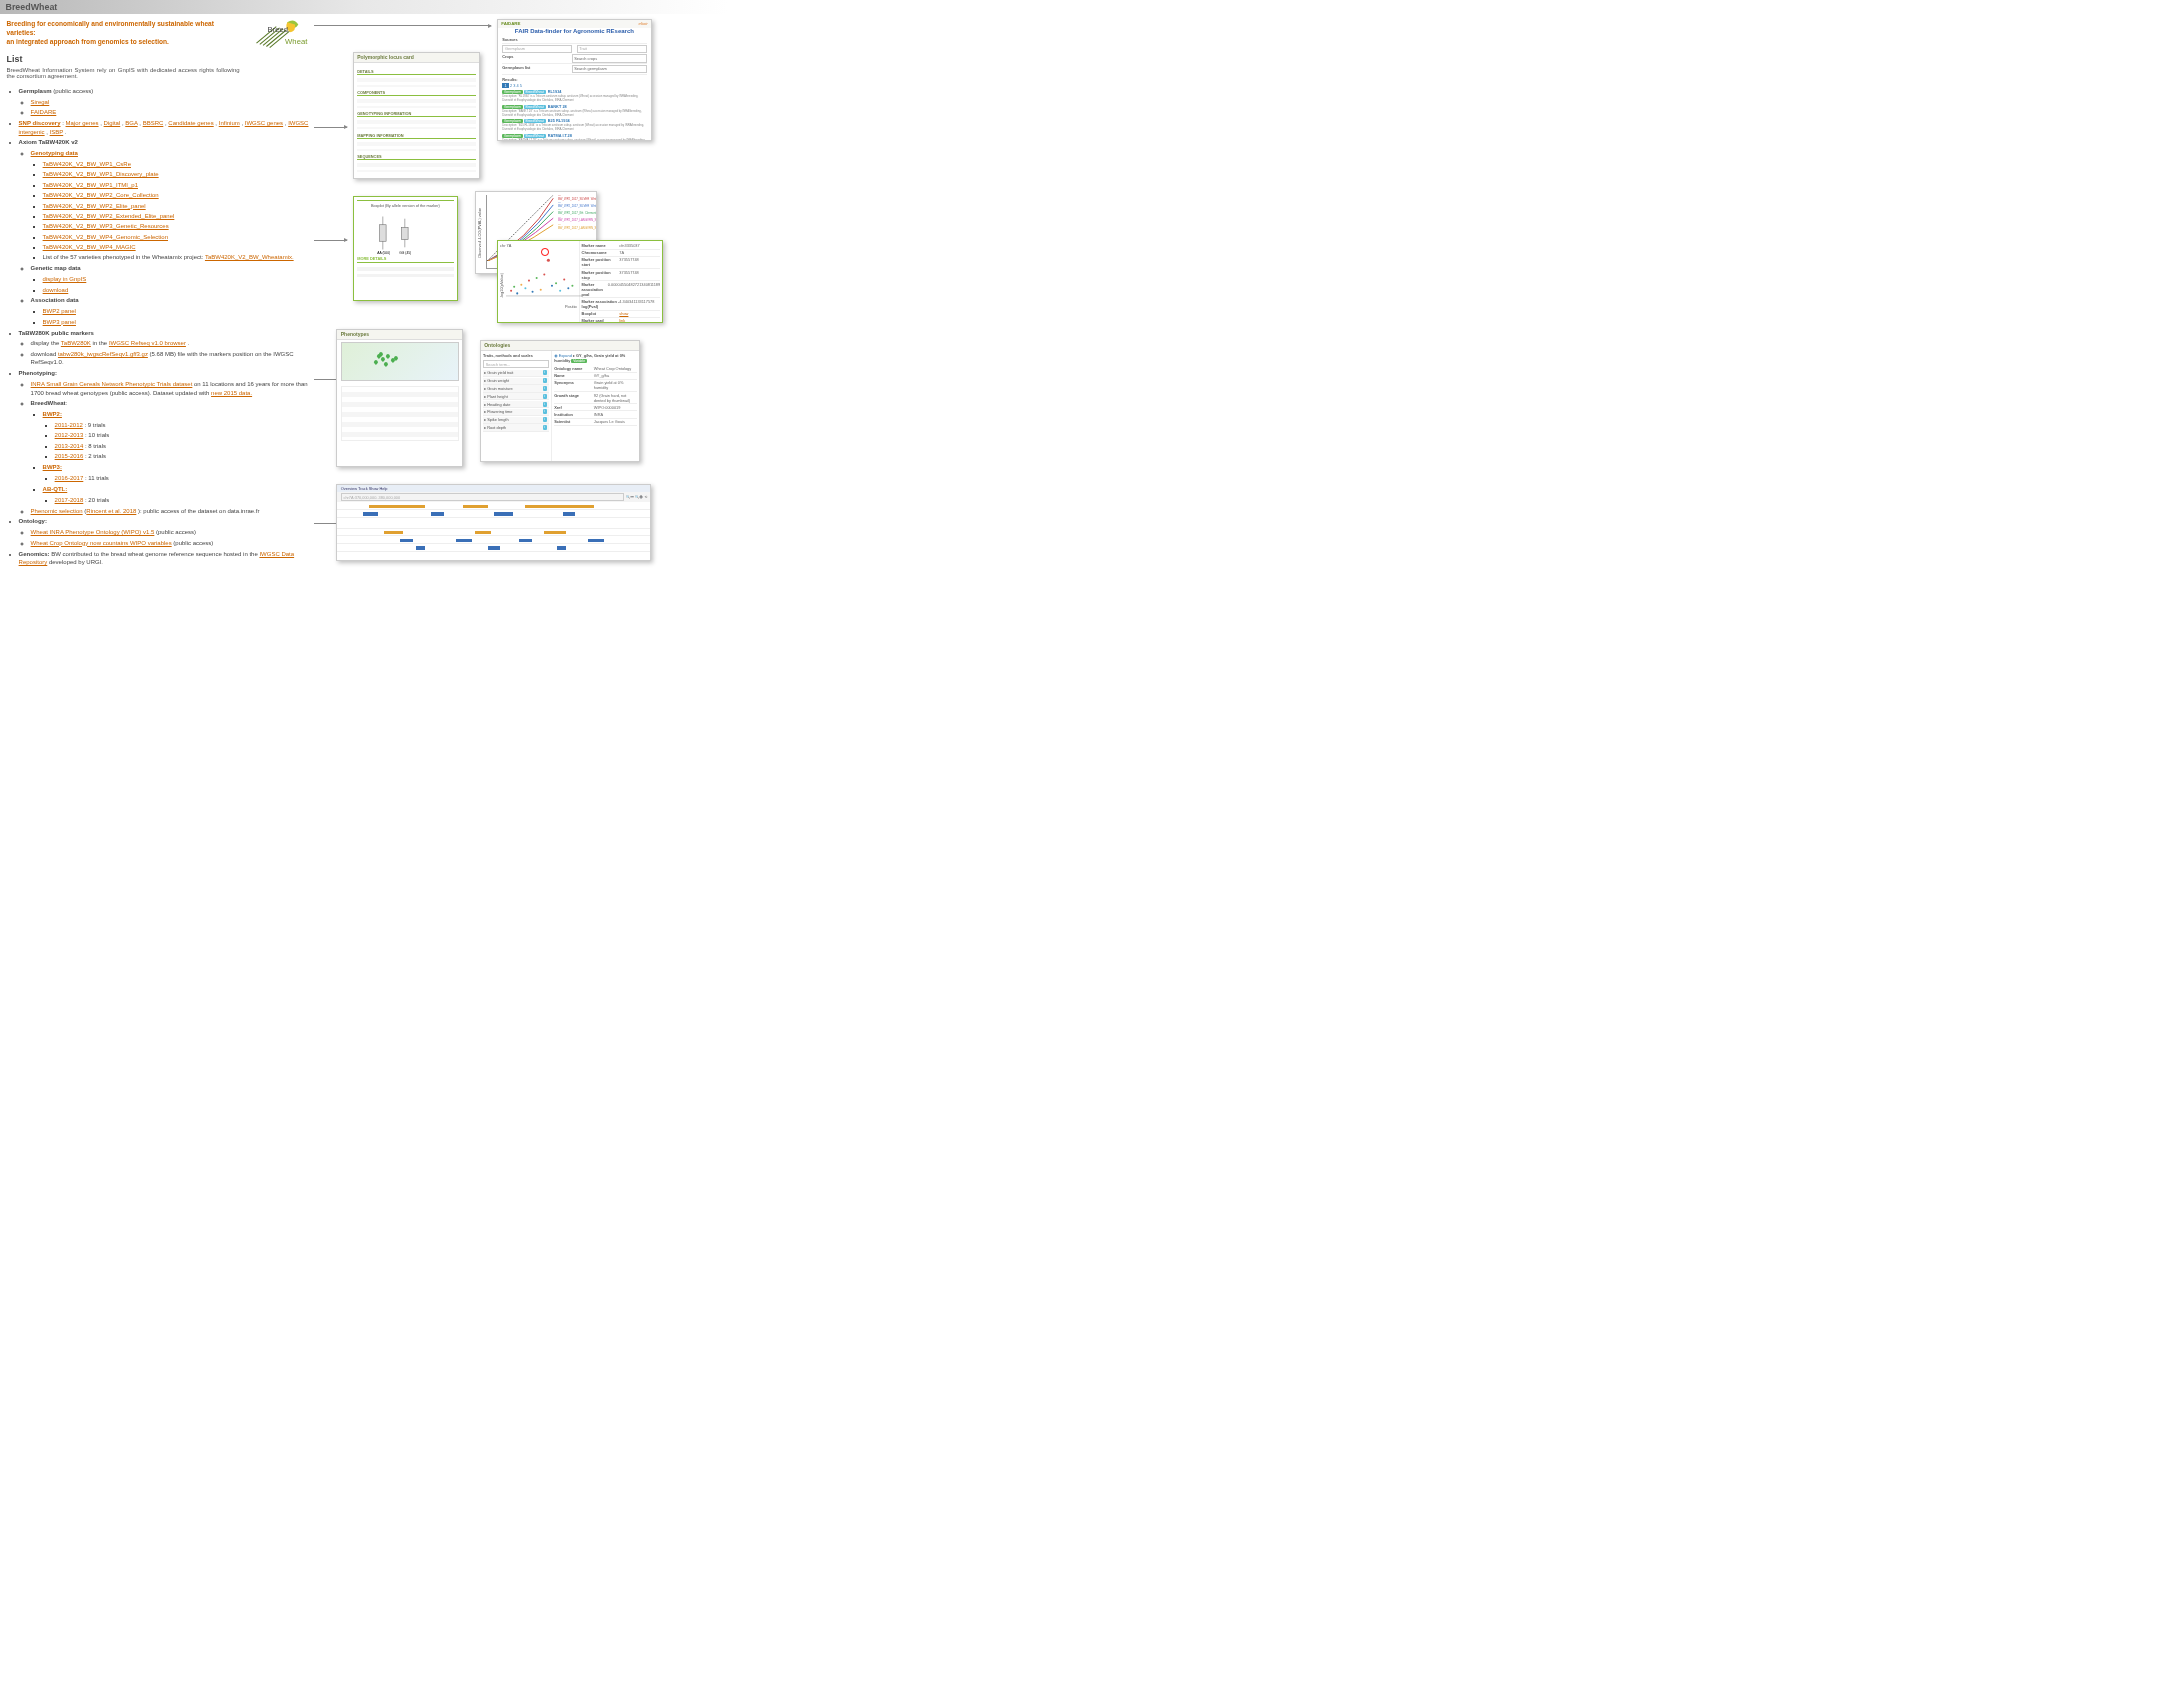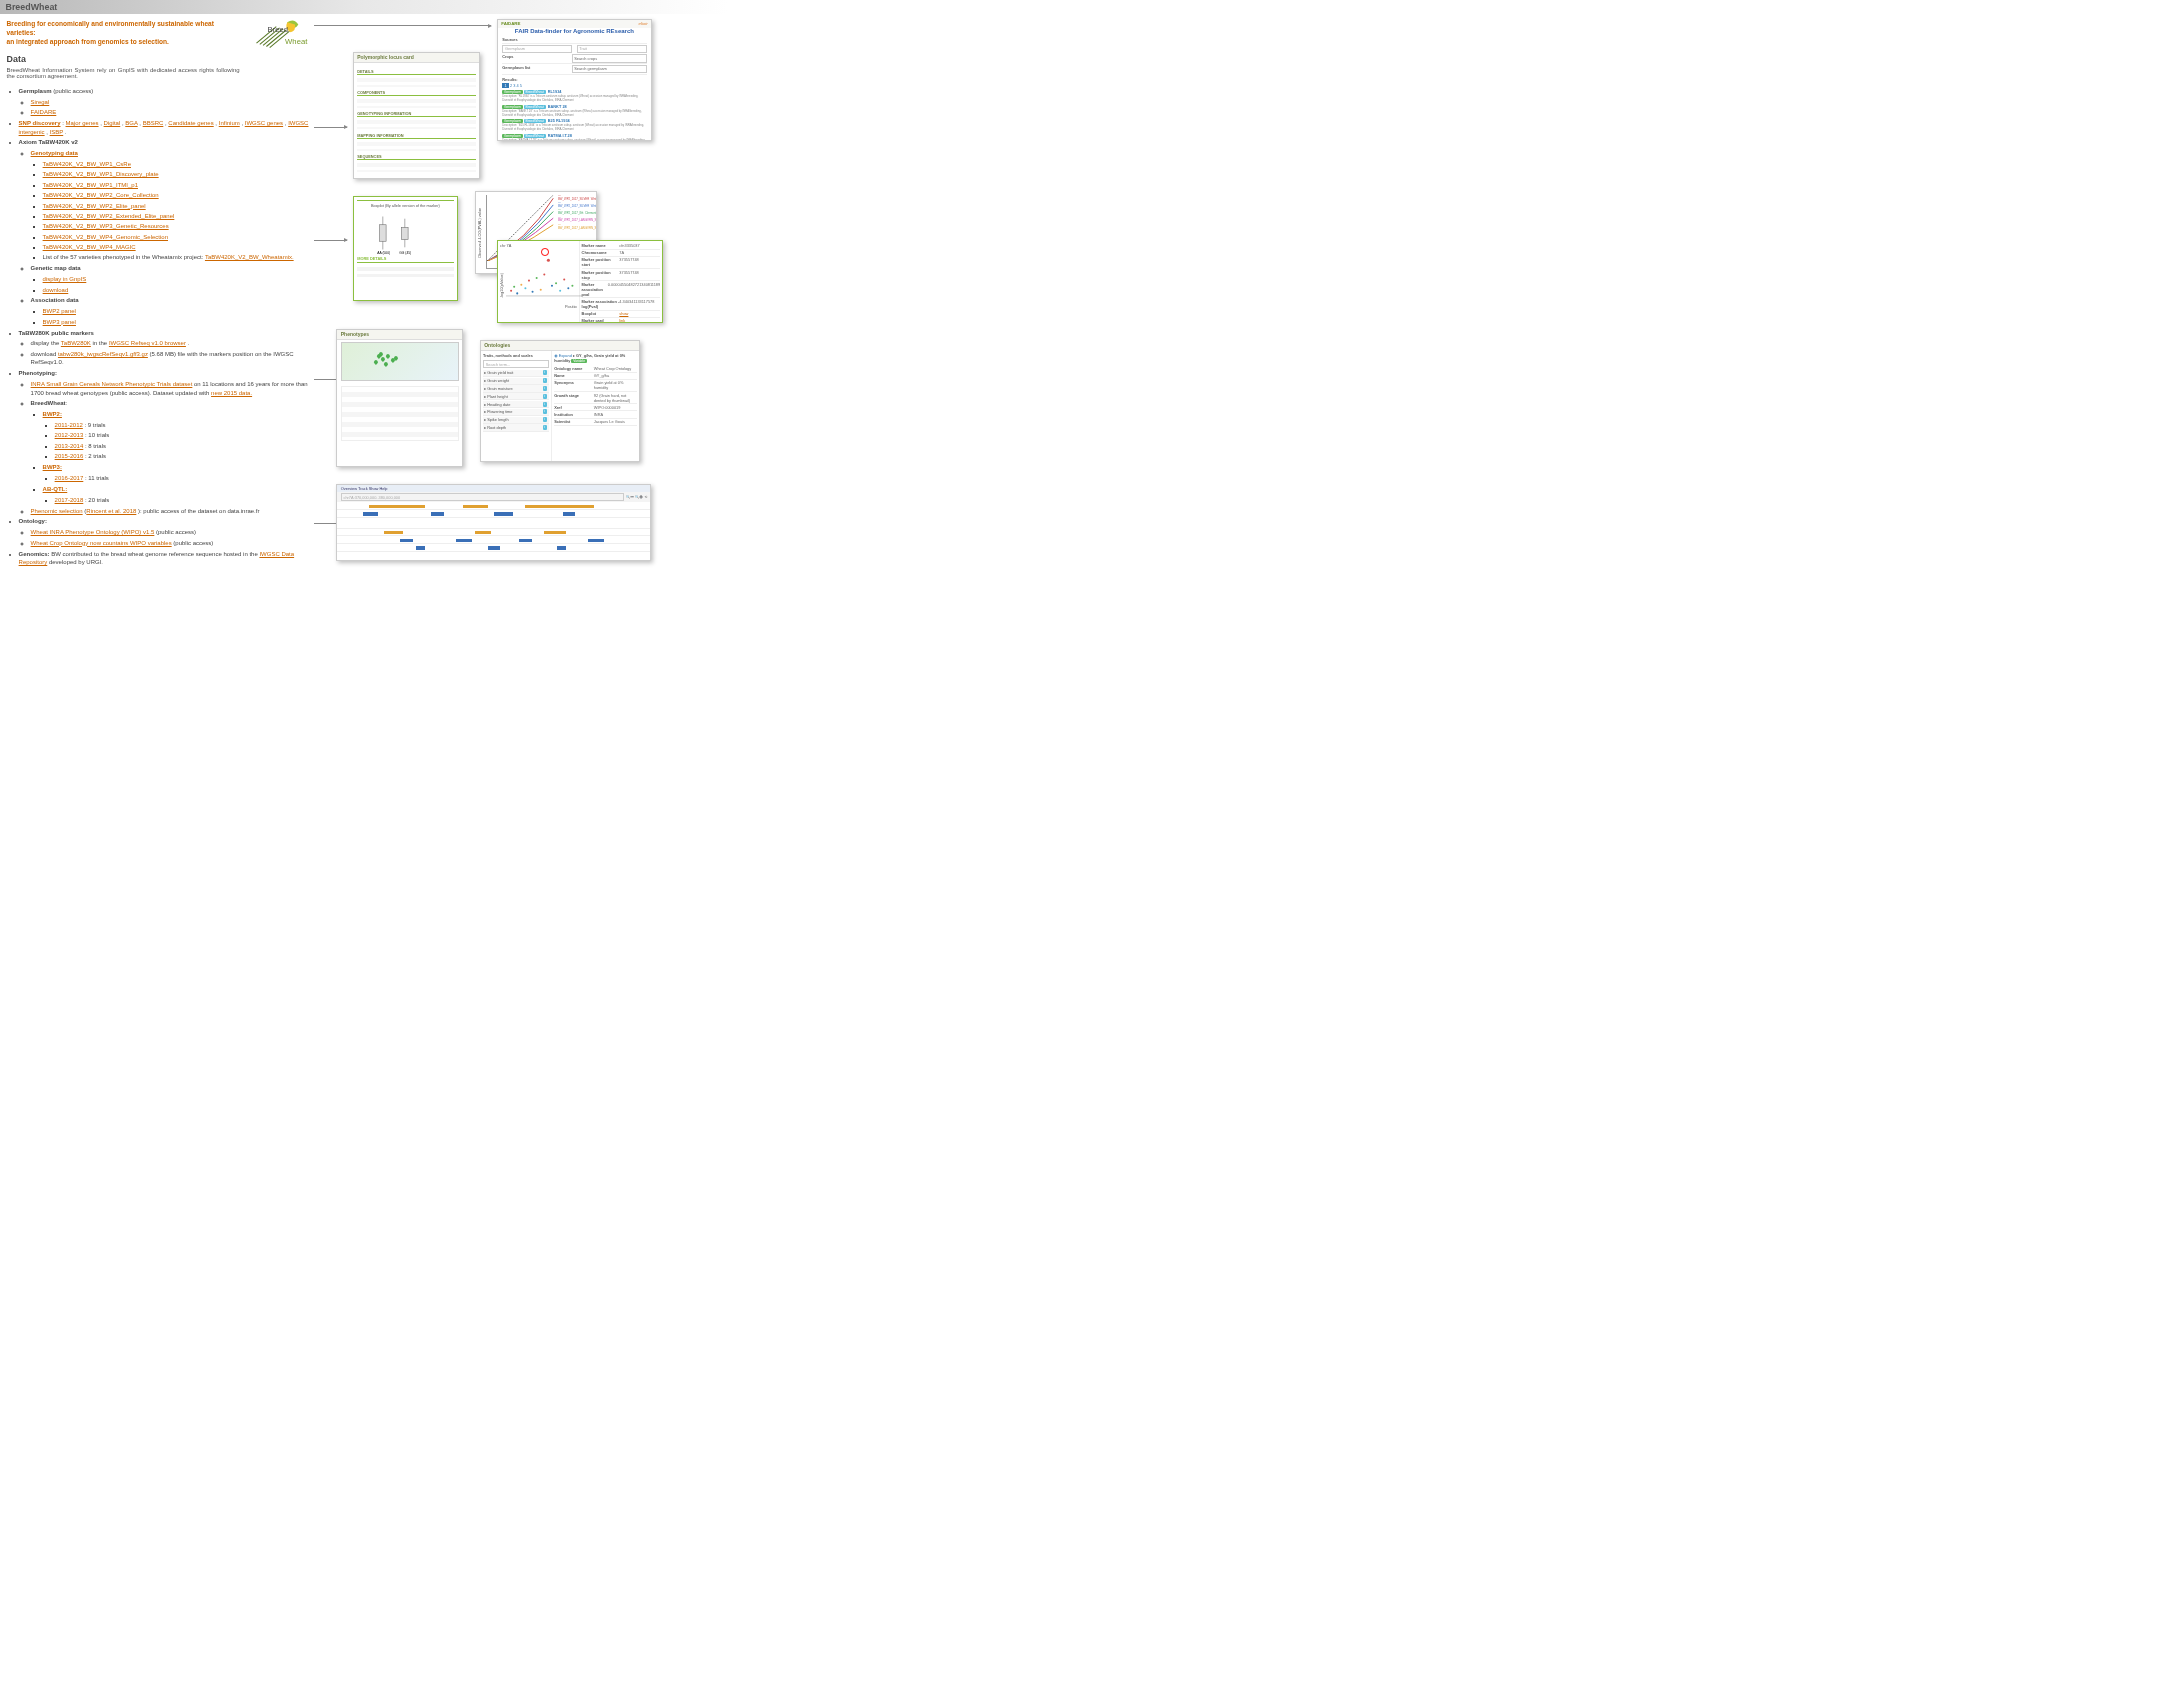--- a/index.html
+++ b/index.html
@@ -52,21 +52,21 @@
 
 <div class="layout">
 
   <div class="left-col">
     <div class="logo-row">
       <div class="logo-text-block">
         <div class="tagline">
           <span>Breeding for economically and environmentally sustainable wheat varieties:</span><br>
           <span>an integrated approach from genomics to selection.</span>
         </div>
-        <h2 class="data-h">Data</h2>
+        <h2 class="data-h">List</h2>
         <p class="intro">BreedWheat Information System rely on GnpIS with dedicated access rights following the consortium agreement.</p>
       </div>
       <svg class="logo" viewBox="0 0 120 60" style="font-size:12px">
         <g stroke="#5a7a2a" stroke-width="2" fill="none">
           <line x1="10" y1="44" x2="46" y2="14"></line>
             <line x1="16" y1="46" x2="52" y2="16"></line>
           <line x1="22" y1="48" x2="58" y2="18"></line>
             <line x1="28" y1="50" x2="64" y2="20"></line>
           <line x1="34" y1="52" x2="70" y2="22"></line>
         </g>

